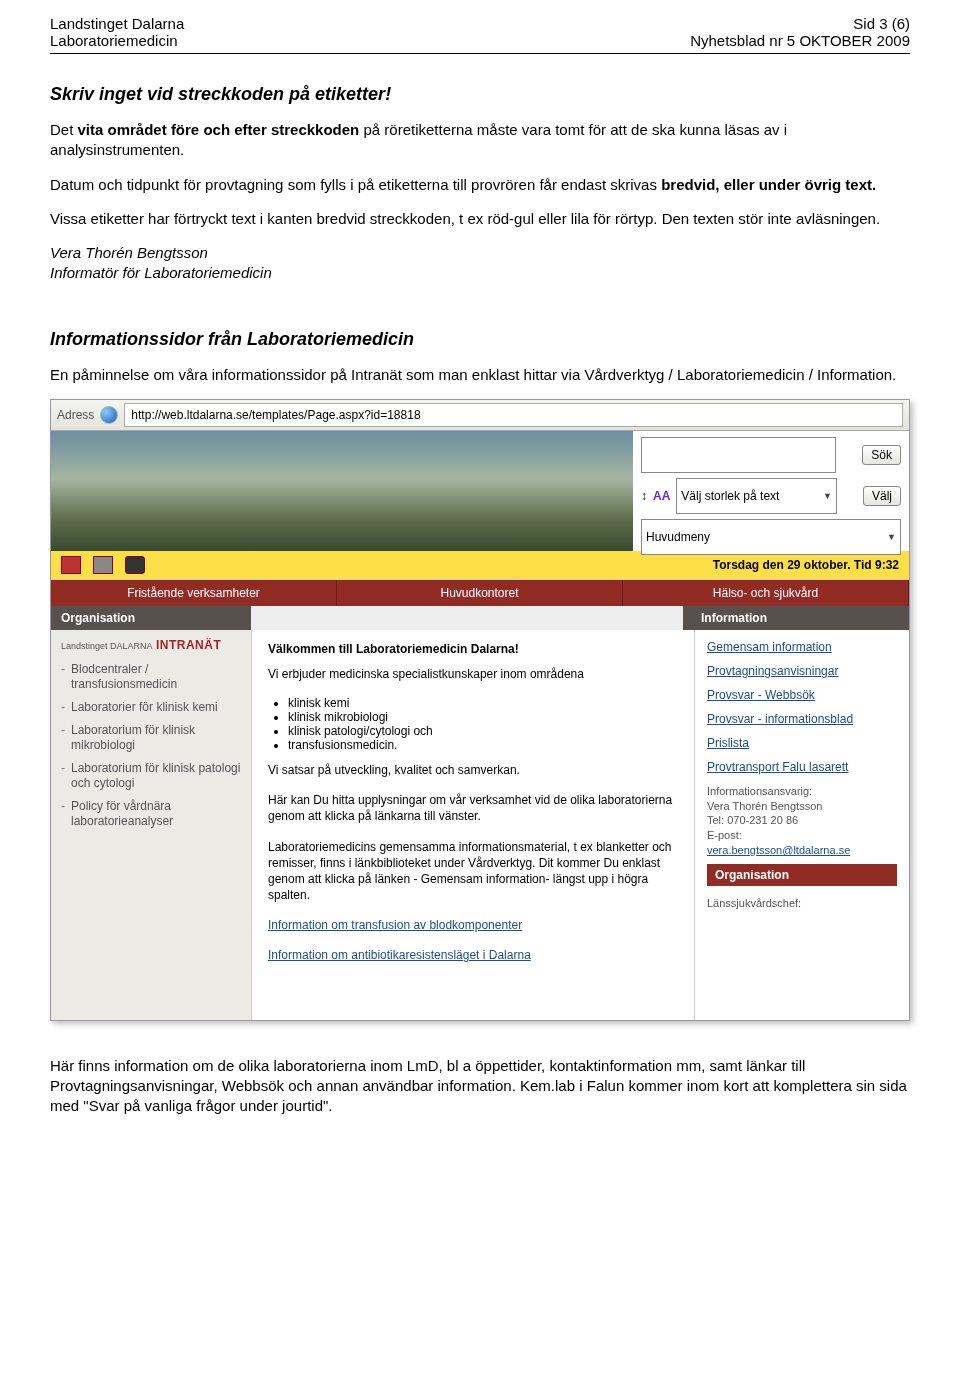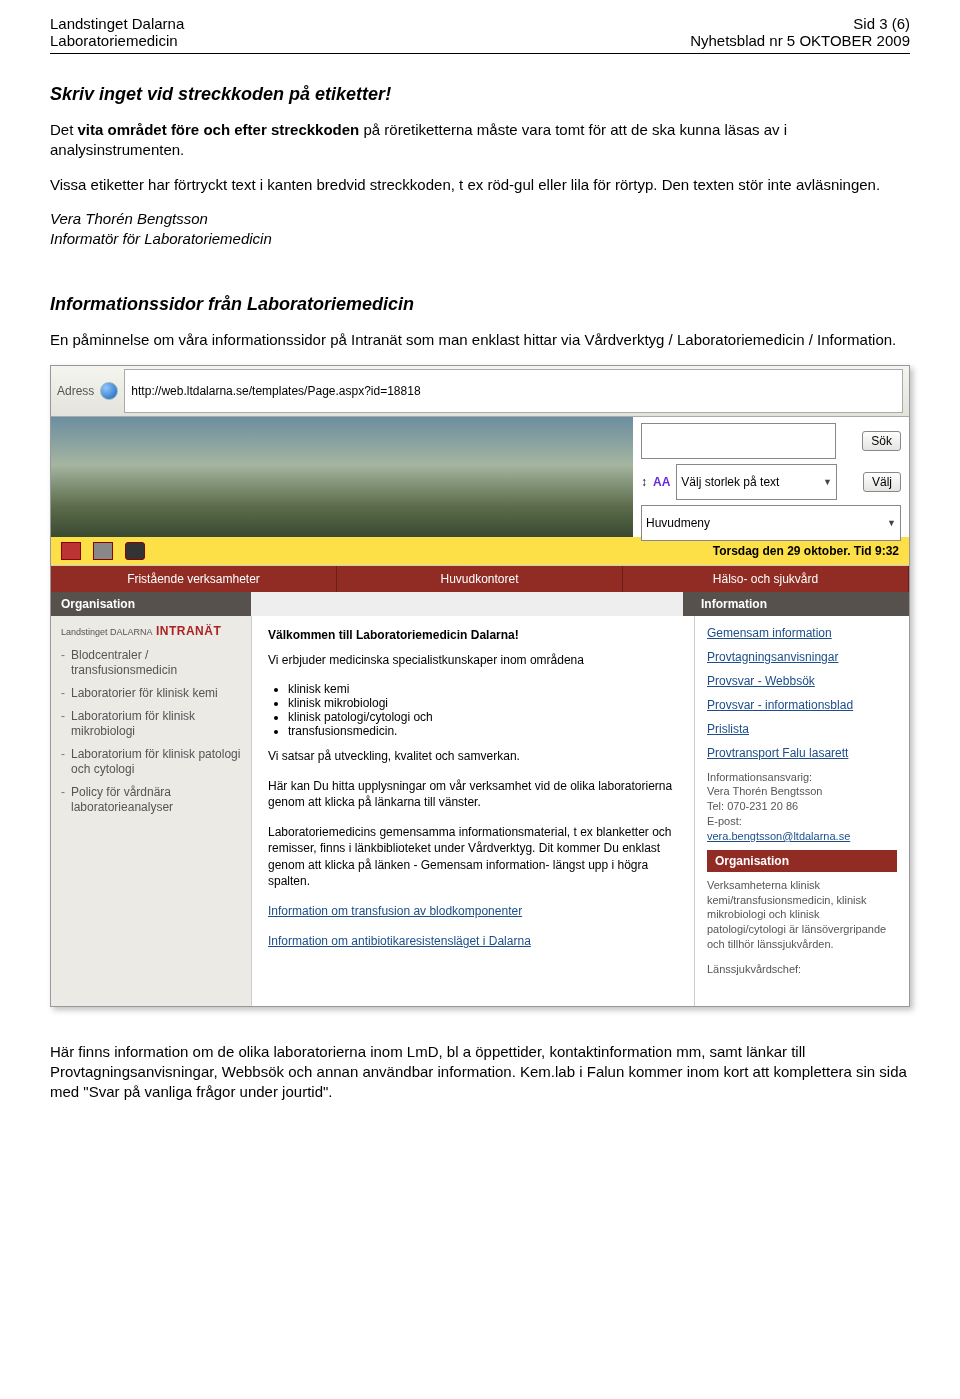--- a/index.html
+++ b/index.html
@@ -53,21 +53,21 @@
   .addrbar .label{color:#555;}
   .addrbar .globe{
     width:16px;height:16px;border-radius:50%;
     background:radial-gradient(circle at 30% 30%,#8ec8ff,#1a5fb4);
     border:1px solid #9bb;
     flex:0 0 auto;
   }
   .addrbar .url{
     flex:1;
     background:#fff;border:1px solid #aaa;
-    padding:14px 6px;
+    padding:4px 6px;
   }
   .hero{
     display:flex;
     background:linear-gradient(to bottom,#6b8ea0 0%,#a5b5a0 40%,#5b6b4a 75%,#3a4a32 100%);
     height:120px;
     position:relative;
   }
   .hero .controls{
     margin-left:auto;
     background:#fff;
@@ -149,20 +149,23 @@
     </div>
     <div class="right">
       <span>Sid 3 (6)</span>
       <span class="line2">Nyhetsblad nr 5 OKTOBER 2009</span>
     </div>
   </div>
 
   <h2 class="section">Skriv inget vid streckkoden på etiketter!</h2>
   <p>
     <span>Det </span><span class="bold">vita området före och efter streckkoden</span><span> på röretiketterna måste vara tomt för att de ska kunna läsas av i analysinstrumenten.</span>
+  </p>
+  <p>
+    <span>Datum och tidpunkt för provtagning som fylls i på etiketterna till provrören får endast skrivas </span><span class="bold">bredvid, eller under övrig text.</span>
   </p>
   <p>Vissa etiketter har förtryckt text i kanten bredvid streckkoden, t ex röd-gul eller lila för rörtyp. Den texten stör inte avläsningen.</p>
   <p class="italic">
     <span>Vera Thorén Bengtsson</span><br>
     <span>Informatör för Laboratoriemedicin</span>
   </p>
 
   <h2 class="section" style="margin-top:45px">Informationssidor från Laboratoriemedicin</h2>
   <p>En påminnelse om våra informationssidor på Intranät som man enklast hittar via Vårdverktyg / Laboratoriemedicin / Information.</p>
 
@@ -259,21 +262,20 @@
         <a>Prislista</a>
         <a>Provtransport Falu lasarett</a>
         <div class="small">
           <span>Informationsansvarig:</span><br>
           <span>Vera Thorén Bengtsson</span><br>
           <span>Tel: 070-231 20 86</span><br>
           <span>E-post:</span><br>
           <a style="display:inline">vera.bengtsson@ltdalarna.se</a>
         </div>
         <div class="org-box">Organisation</div>
-        <div class="small">Verksamheterna klinisk kemi/transfusionsmedicin, klinisk mikrobiologi och klinisk patologi/cytologi är länsövergripande och tillhör länssjukvården.</div>
         <div class="small" style="margin-top:10px">Länssjukvårdschef:</div>
       </div>
     </div>
   </div>
 
   <p class="pg3">Här finns information om de olika laboratorierna inom LmD, bl a öppettider, kontaktinformation mm, samt länkar till Provtagningsanvisningar, Webbsök och annan användbar information. Kem.lab i Falun kommer inom kort att komplettera sin sida med "Svar på vanliga frågor under jourtid".</p>
 
 </div>
 
 </body></html>

